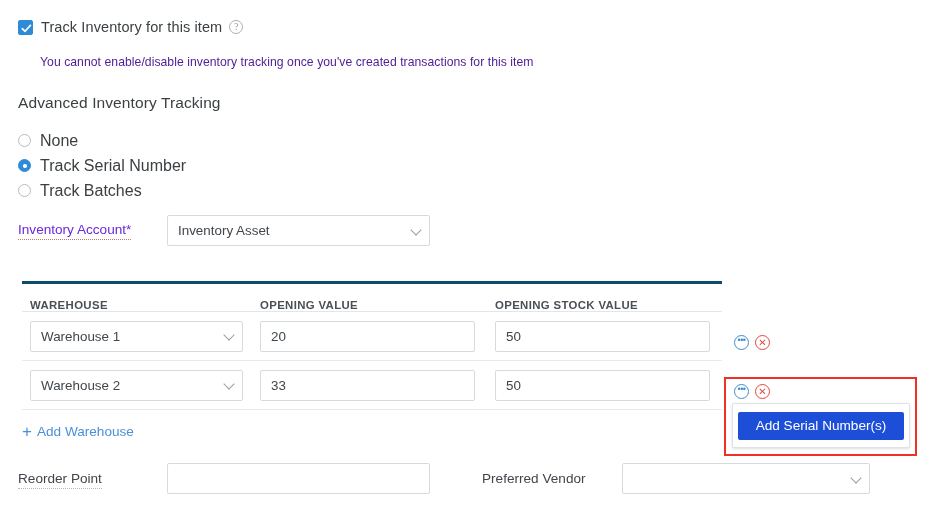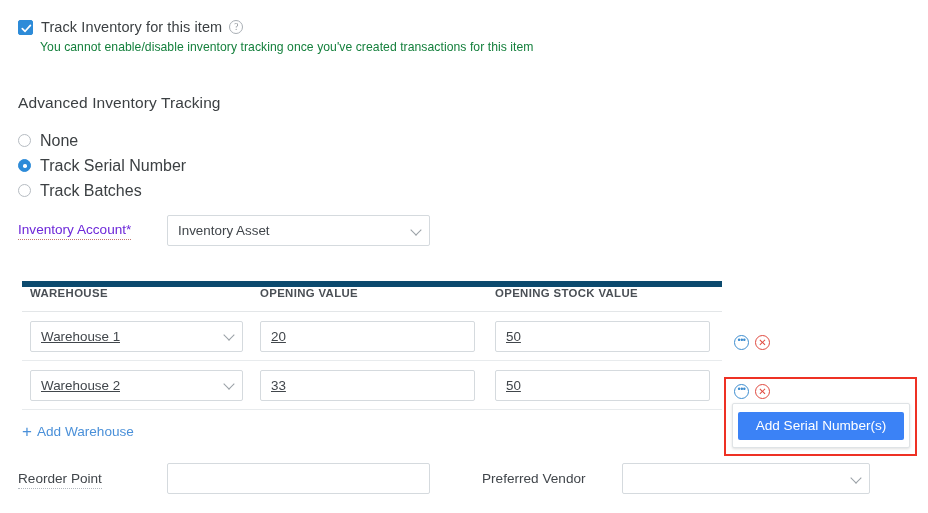--- a/index.html
+++ b/index.html
@@ -28,21 +28,21 @@
     letter-spacing: .1px; white-space: nowrap;
   }
   .help-icon {
     width: 14px; height: 14px; border-radius: 50%;
     border: 1px solid #a9afb5; color: #8d9399;
     font-size: 9.5px; line-height: 12px; text-align: center;
     margin-left: 7px; flex: 0 0 auto; font-family: "Liberation Serif", serif;
     cursor: pointer;
   }
   .track-sub {
-    font-size: 12.2px; color: #15803d; margin-left: 22px; margin-top: 5px;
+    font-size: 12.2px; color: #4c1d95; margin-left: 22px; margin-top: 20px;
     letter-spacing: .05px; white-space: nowrap;
   }
 
   
   .sec-title {
     position: absolute; left: 18px; top: 94px;
     font-size: 15.5px; color: #3c4043; letter-spacing: .1px;
   }
   .radios { position: absolute; left: 18px; top: 130px; }
   .radio-row {
@@ -82,31 +82,31 @@
     position: absolute; left: 18px; top: 222px;
     font-size: 13.6px; color: #6d28d9;
     border-bottom: 1px dotted #c1756f; padding-bottom: 2px;
     cursor: help; white-space: nowrap;
   }
   .inv-field { position: absolute; left: 167px; top: 215px; width: 263px; }
 
   
   .tbl { position: absolute; left: 22px; top: 281px; width: 700px; }
   .tbl-head {
-    border-top: 6px solid #0c4a6e; border-bottom: 1px solid #e3e6e8;
-    height: 31px; display: flex; align-items: flex-start;
+    border-top: 3px solid #0c4a6e; border-bottom: 1px solid #e3e6e8;
+    height: 31px; display: flex; align-items: flex-end;
   }
   .th {
     font-size: 11.4px; font-weight: bold; color: #4a4f55;
     letter-spacing: .35px;
   }
   .th.c1 { width: 238px; padding-left: 8px; }
   .th.c2 { width: 235px; }
   .th.c3 { flex: 1; }
-  .trow { height: 49px; display: flex; align-items: center; position: relative; text-decoration: underline; }
+  .trow { height: 49px; display: flex; align-items: center; position: relative; }
   .trow.div { border-bottom: 1px solid #e8ebed; }
   .cell1 { width: 238px; padding-left: 8px; }
   .cell2 { width: 235px; }
   .cell3 { flex: 1; text-align: right; }
   .w-sel { width: 213px; }
   .w-num { width: 215px; }
   .w-num2 { width: 215px; }
 
   
   .row-actions {
@@ -134,21 +134,21 @@
     position: absolute; left: 724px; top: 377px; width: 193px; height: 79px;
     border: 2px solid #ee3124; pointer-events: none;
   }
   .popup {
     position: absolute; left: 732px; top: 403px; width: 178px; height: 45px;
     background: #ffffff; border: 1px solid #dfe3e6; border-radius: 2px;
     box-shadow: 0 1px 3px rgba(0,0,0,.13);
     display: flex; align-items: center; justify-content: center;
   }
   .asn-btn {
-    width: 166px; height: 28px; background: #3b82f6; color: #fff;
+    width: 166px; height: 28px; background: #1d4ed8; color: #fff;
     font-size: 13.6px; display: flex; align-items: center; justify-content: center;
     border-radius: 2px; cursor: pointer; white-space: nowrap;
   }
   .row2-actions { left: 734px; top: 384px; }
   .row1-actions { left: 734px; top: 335px; }
 
   
   .reorder-label {
     position: absolute; left: 18px; top: 471px;
     font-size: 13.6px; color: #41464b;

